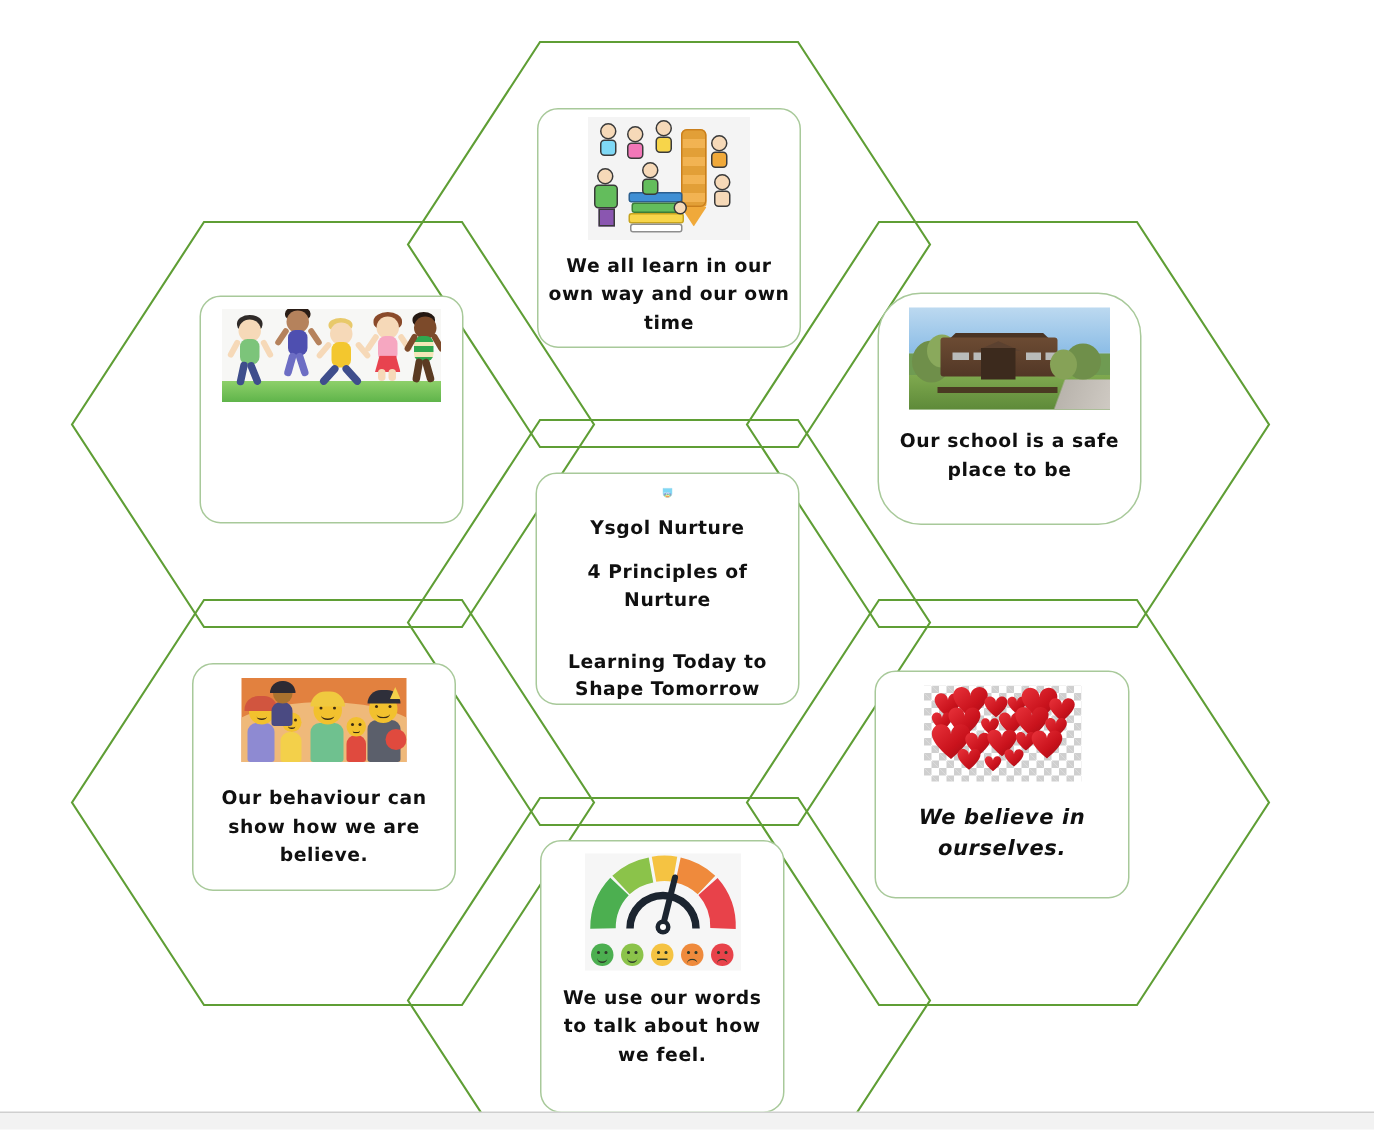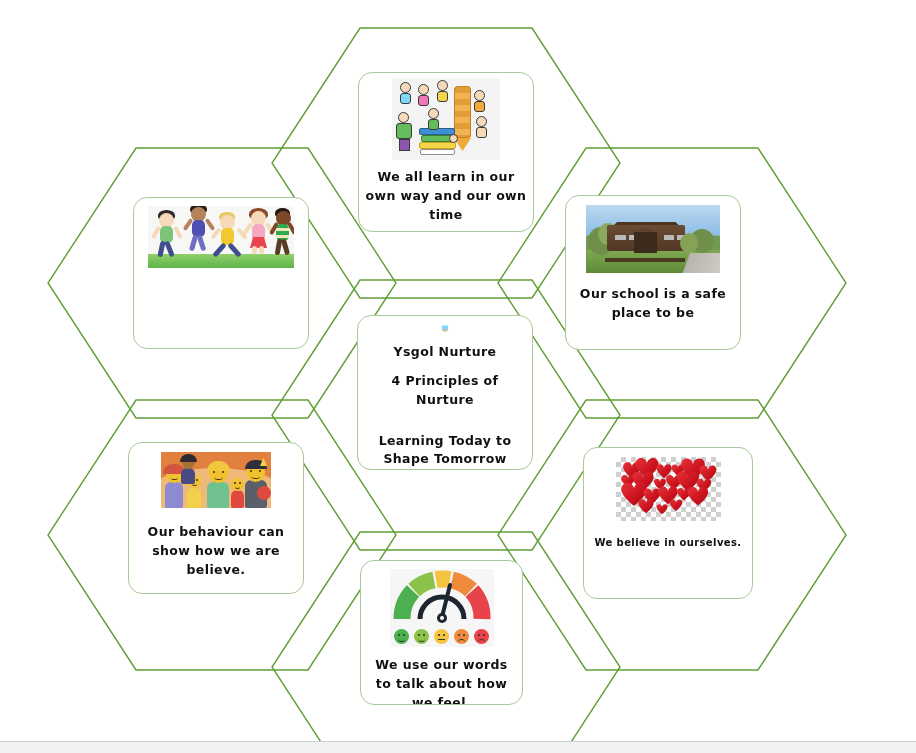--- a/index.html
+++ b/index.html
@@ -241,21 +241,21 @@
         <div class="head" style="left:4px;top:3px;background:#7c4a2a;"></div>
         <div class="body" style="left:4px;top:16px;background:repeating-linear-gradient(180deg,#2fa84f 0 4px,#f3e7b8 4px 7px);"></div>
         <div class="armL" style="left:0px;top:14px;background:#7c4a2a;transform:rotate(30deg);"></div>
         <div class="armR" style="right:0px;top:14px;background:#7c4a2a;transform:rotate(-30deg);"></div>
         <div class="legL" style="left:4px;top:31px;background:#5b3b22;transform:rotate(10deg);"></div>
         <div class="legR" style="left:11px;top:31px;background:#5b3b22;transform:rotate(-16deg);"></div>
       </div>
     </div>
   </div>
 
-  <div class="card" style="left:565px;top:195px;width:176px;height:155px;">
+  <div class="card" style="left:585px;top:195px;width:176px;height:155px;border-radius:29px;">
     <div class="art schoolphoto" style="width:134px;height:68px;margin-top:9px;">
       <div class="sp-sky"></div>
       <div class="sp-grass"></div>
       <div class="sp-road"></div>
       <div class="sp-tree" style="left:2px;top:22px;width:26px;height:28px;background:#6f8f4a;"></div>
       <div class="sp-tree" style="left:12px;top:18px;width:20px;height:22px;background:#8aa95c;"></div>
       <div class="sp-roof"></div>
       <div class="sp-building"></div>
       <div class="sp-win" style="left:22%;top:44%;width:8%;height:8%;"></div>
       <div class="sp-win" style="left:32%;top:44%;width:8%;height:8%;"></div>
@@ -383,24 +383,24 @@
           <use href="#hrt" transform="translate(36,39) scale(1.0)"></use>
           <use href="#hrt" transform="translate(52,38) scale(1.15)"></use>
           <use href="#hrt" transform="translate(68,37) scale(0.8)"></use>
           <use href="#hrt" transform="translate(82,39) scale(1.2)"></use>
           <use href="#hrt" transform="translate(30,49) scale(0.9)"></use>
           <use href="#hrt" transform="translate(46,52) scale(0.65)"></use>
           <use href="#hrt" transform="translate(60,48) scale(0.75)"></use>
         </g>
       </svg>
     </div>
-    <div class="cap" style="font-size:10px;margin-top:14px;">We believe in ourselves.</div>
-  </div>
-
-  <div class="card" style="left:360px;top:560px;width:163px;height:145px;">
+    <div class="cap" style="font-size:14px;margin-top:14px;font-style:italic;">We believe in ourselves.</div>
+  </div>
+
+  <div class="card" style="left:360px;top:560px;width:163px;height:182px;">
     <div class="art gaugewrap" style="width:104px;height:78px;margin-top:8px;">
       <svg viewBox="0 0 104 56" width="104" height="56" style="position:absolute;left:0;top:0;">
         <g fill="none" stroke-width="17">
           <path d="M12,50 A40,40 0 0,1 23,22" stroke="#4caf50"></path>
           <path d="M24,21 A40,40 0 0,1 44,11" stroke="#8bc34a"></path>
           <path d="M46,10.5 A40,40 0 0,1 60,10.5" stroke="#f5c342"></path>
           <path d="M62,11 A40,40 0 0,1 81,21" stroke="#ef8a3c"></path>
           <path d="M82,22 A40,40 0 0,1 92,50" stroke="#e8424a"></path>
         </g>
         <path d="M30,50 A22,22 0 0,1 74,50" fill="none" stroke="#1c2530" stroke-width="5"></path>

